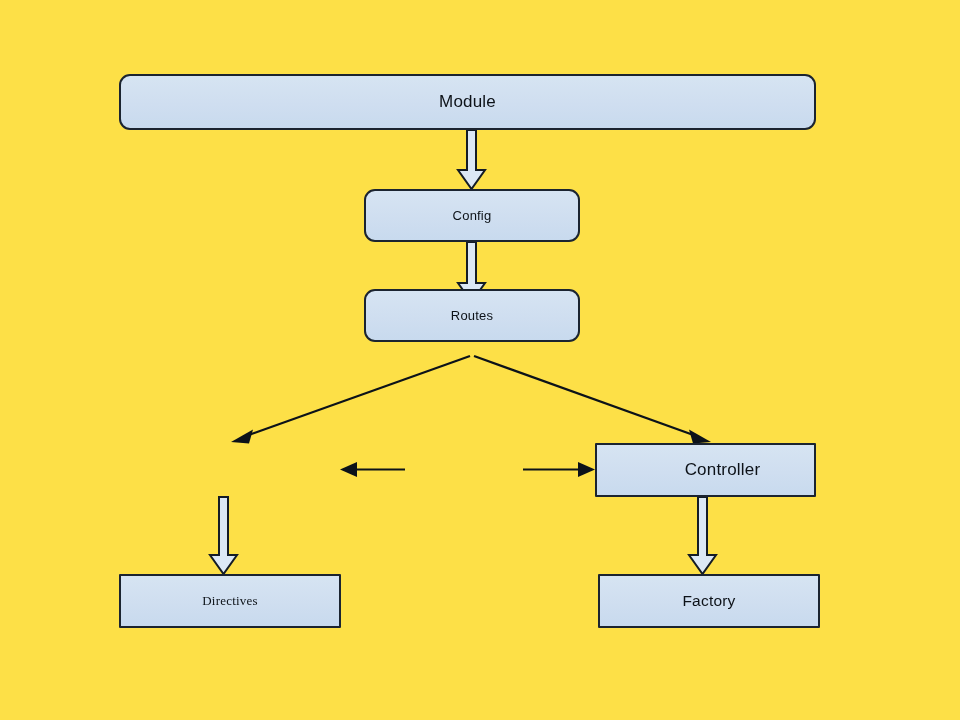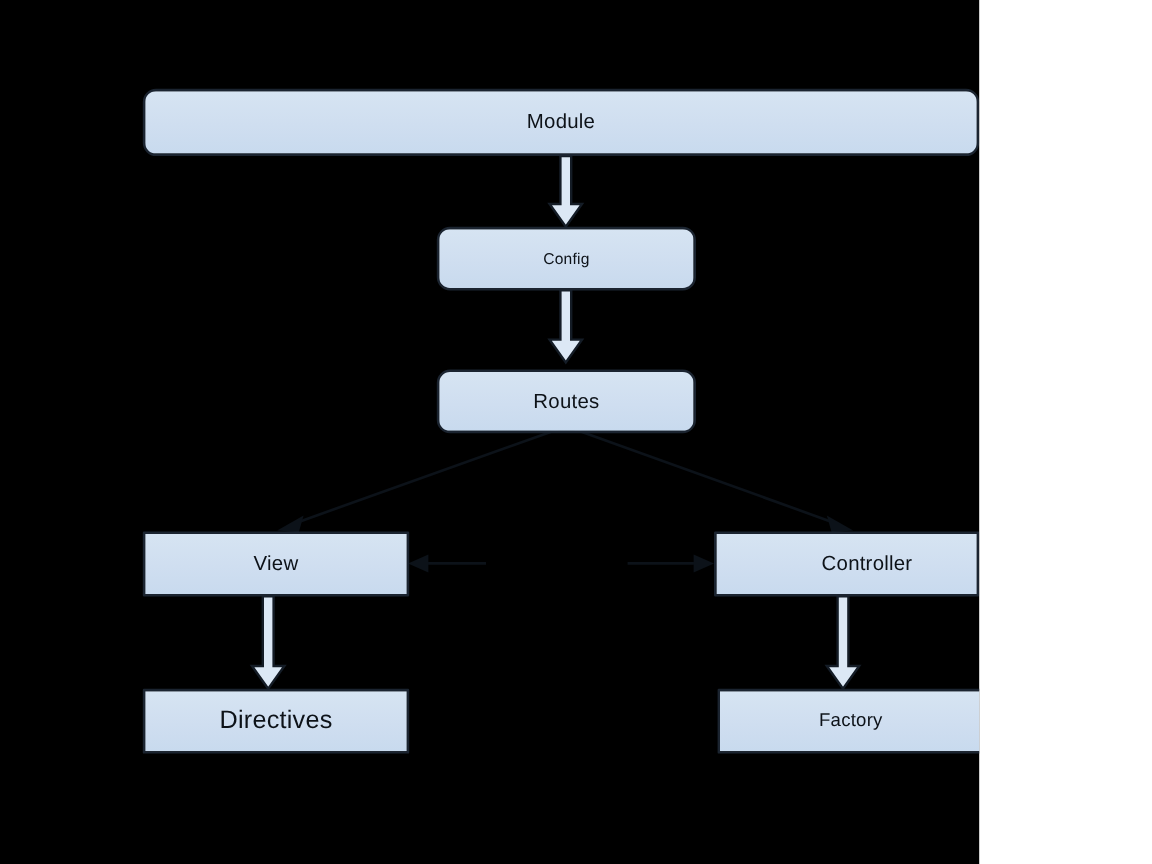--- a/index.html
+++ b/index.html
@@ -2,23 +2,23 @@
 <html><head>
 <meta charset="utf-8">
 <style>
   html, body {
     margin: 0;
     padding: 0;
     background: #ffffff;
   }
   #canvas {
     position: relative;
-    width: 816px;
+    width: 960px;
     height: 720px;
-    background: #000000;
+    background: #fde047;
     overflow: hidden;
     font-family: "Liberation Sans", sans-serif;
   }
   .node {
     position: absolute;
     box-sizing: border-box;
     display: flex;
     align-items: center;
     justify-content: center;
     background: linear-gradient(180deg, #d6e4f2 0%, #cfdef0 55%, #c8daee 100%);
@@ -27,25 +27,25 @@
     letter-spacing: 0.2px;
     white-space: nowrap;
     user-select: none;
   }
   .node.rounded { border-radius: 11px; }
   .node.pill { border-radius: 999px; }
   .node.sharp { border-radius: 1px; }
 
   #node-module   { left:119px; top:74px;  width:697px; height:56px; font-size:17px; }
   #node-config   { left:364px; top:189px; width:216px; height:53px; font-size:13px; }
-  #node-routes   { left:364px; top:308px; width:216px; height:53px; font-size:17px; }
+  #node-routes   { left:364px; top:289px; width:216px; height:53px; font-size:13px; }
   #node-view     { left:119px; top:443px; width:222px; height:54px; font-size:17px; }
   #node-scope    { left:405px; top:450px; width:118px; height:38px; font-size:16px; }
   #node-controller{left:595px; top:443px; width:221px; height:54px; font-size:17px;padding-left:34px; }
-  #node-directives{left:119px; top:574px; width:222px; height:54px; font-size:21px; }
+  #node-directives{left:119px; top:574px; width:222px; height:54px; font-size:13px;font-family:Liberation Serif, serif; }
   #node-factory  { left:598px; top:574px; width:222px; height:54px; font-size:15.5px; }
 
   #edges {
     position: absolute;
     left: 0; top: 0;
     width: 960px;
     height: 720px;
     pointer-events: none;
   }
   .blockarrow {
@@ -97,23 +97,20 @@
   </div>
 
   <div id="node-config" class="node rounded">
     <span>Config</span>
   </div>
 
   <div id="node-routes" class="node rounded">
     <span>Routes</span>
   </div>
 
-  <div id="node-view" class="node sharp">
-    <span>View</span>
-  </div>
 
 
   <div id="node-controller" class="node sharp">
     <span>Controller</span>
   </div>
 
   <div id="node-directives" class="node sharp">
     <span>Directives</span>
   </div>
 

